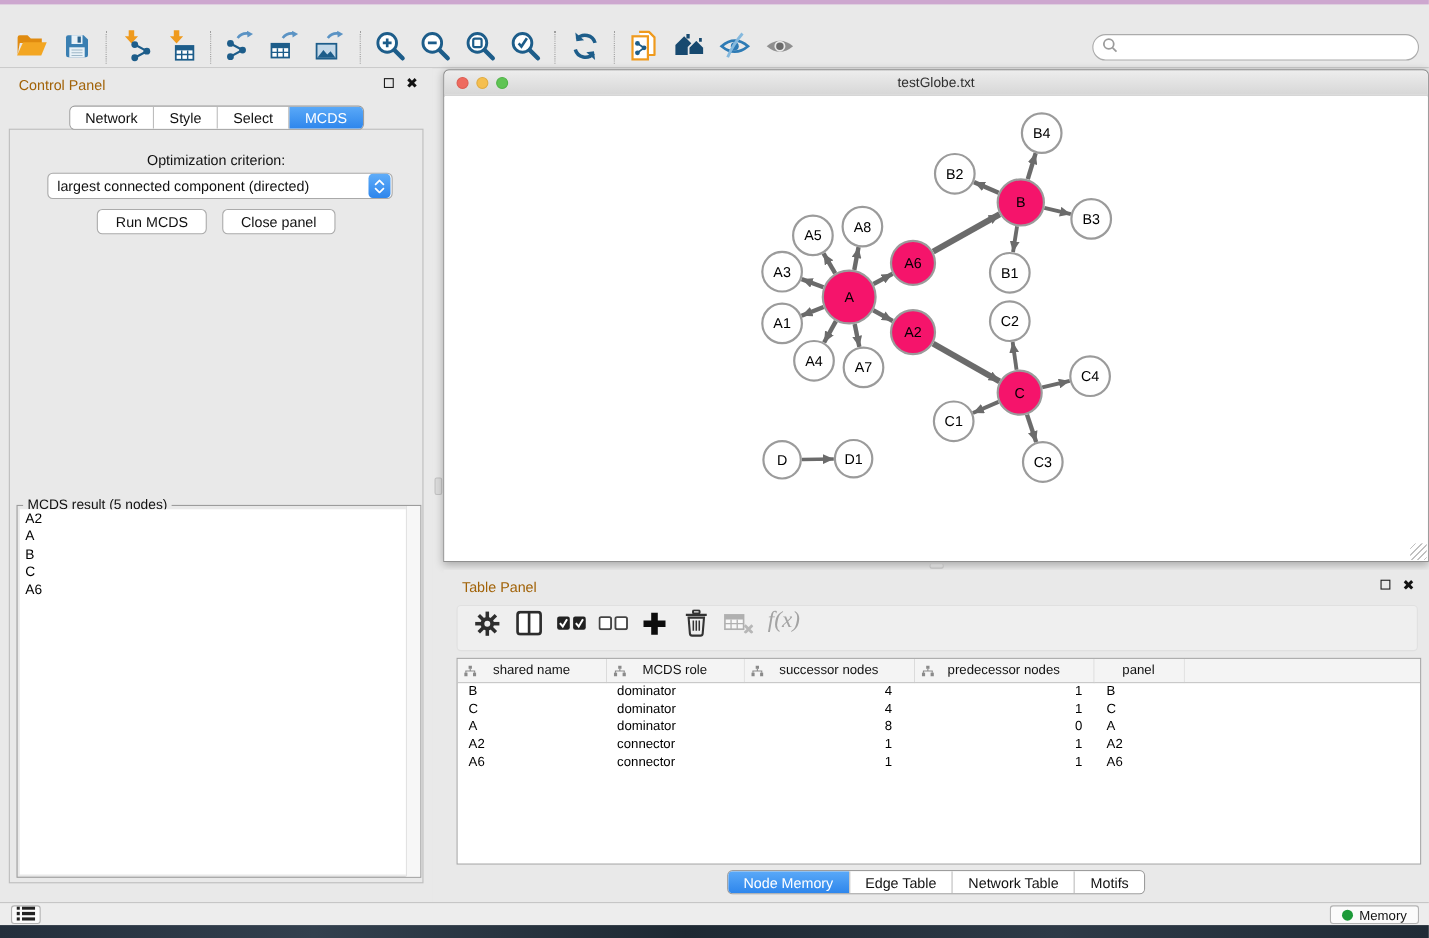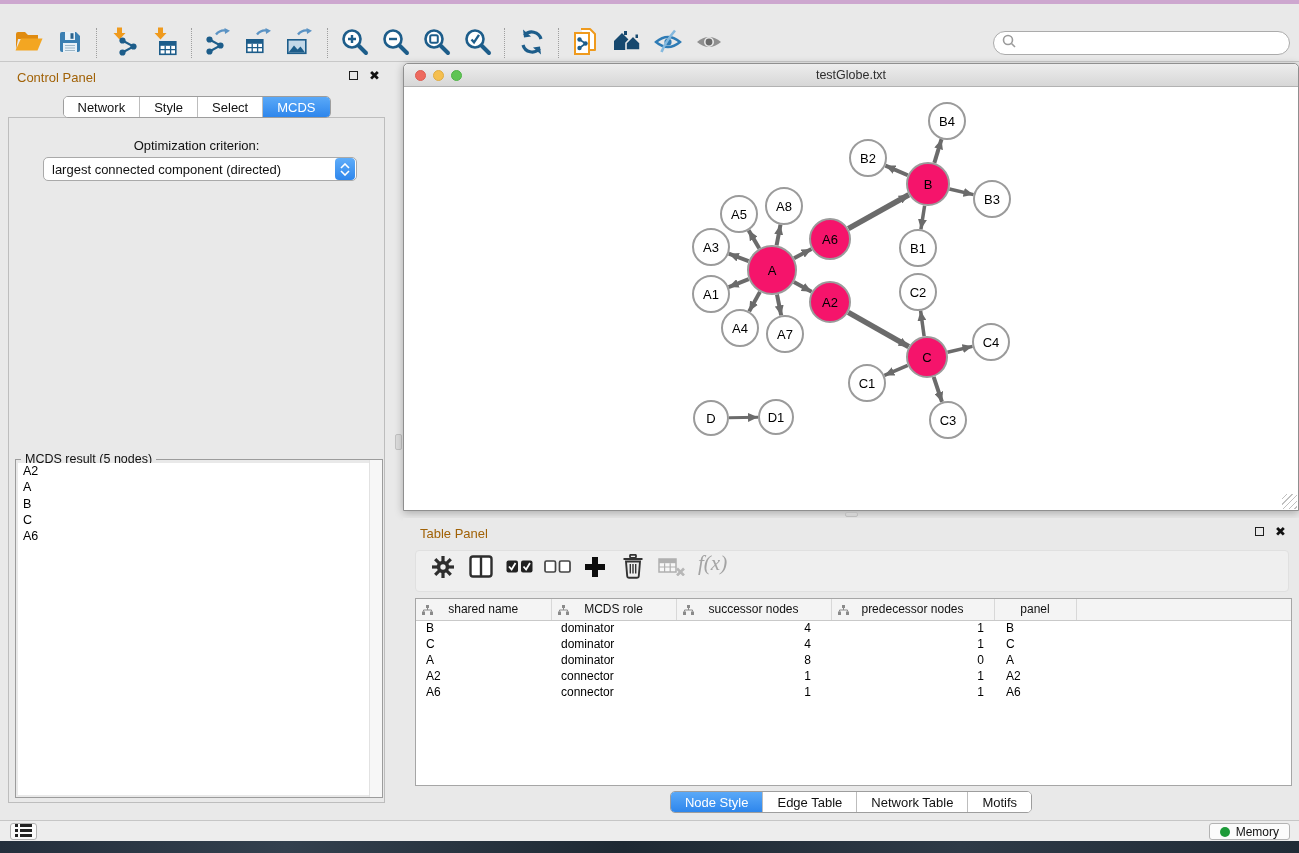--- a/index.html
+++ b/index.html
@@ -306,20 +306,24 @@
       <div class="combo">
         <span class="val">largest connected component (directed)</span>
         <span class="step">
           <svg width="10" height="6" viewBox="0 0 10 6">
               <path d="M1 5 L5 1 L9 5" fill="none" stroke="#fff" stroke-width="1.6"></path>
             </svg>
           <svg width="10" height="6" viewBox="0 0 10 6">
               <path d="M1 1 L5 5 L9 1" fill="none" stroke="#fff" stroke-width="1.6"></path>
             </svg>
         </span>
+      </div>
+      <div class="btnrow">
+        <button class="pushbtn">Run MCDS</button>
+        <button class="pushbtn">Close panel</button>
       </div>
       <div class="result-group">
         <div class="result-legend">MCDS result (5 nodes)</div>
         <div class="result-list">
             <div class="result-item">A2</div>
             <div class="result-item">A</div>
             <div class="result-item">B</div>
             <div class="result-item">C</div>
             <div class="result-item">A6</div>
           </div>
@@ -601,21 +605,21 @@
               <td>1</td>
               <td>1</td>
               <td>A6</td>
               <td></td>
             </tr>
           </tbody>
         </table>
     </div>
     <div class="ttabs">
       <div class="seg" style="position:static">
-          <button class="active">Node Style</button>
+          <button class="active">Node Memory</button>
           <button>Edge Table</button>
           <button>Network Table</button>
           <button>Motifs</button>
         </div>
     </div>
   </div>
 
   <div class="statusbar">
     <button class="listbtn">
       <span>

